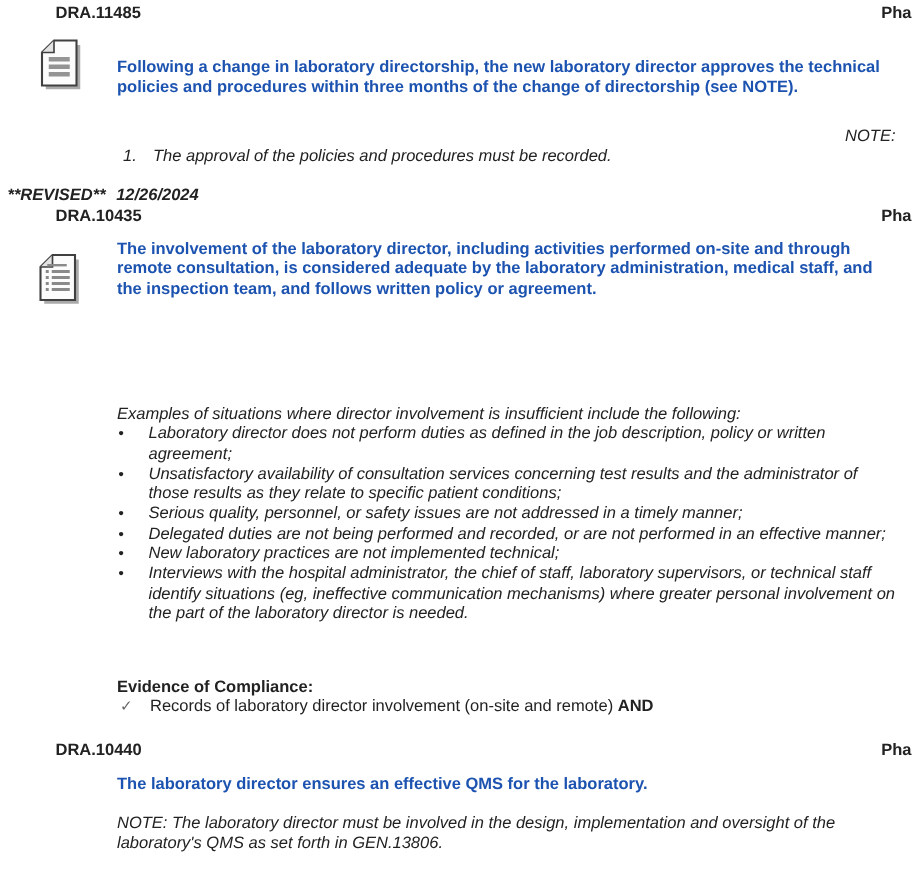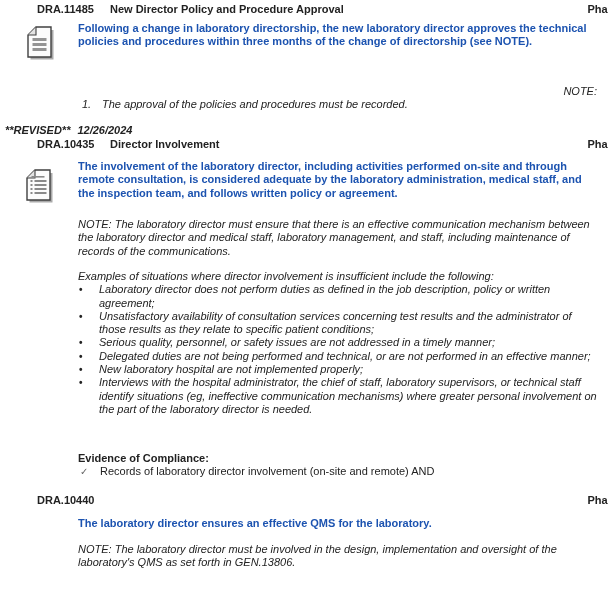--- a/index.html
+++ b/index.html
@@ -30,63 +30,61 @@
   .brow{display:flex;}
   .bmark{width:20px;padding-left:1px;flex:none;font-style:normal;font-weight:bold;font-size:10px;}
   .btext{flex:1;}
   .revised{position:absolute;left:5px;font-weight:bold;font-style:italic;}
   .revised .rdate{margin-left:7px;}
   .evidence{font-style:normal;}
   .ev-title{font-weight:bold;}
   .evrow{display:flex;}
   .evmark{width:20px;padding-left:2px;flex:none;color:#666;font-size:10px;}
   .evtext{flex:1;}
-  .evtext b{font-weight:normal;}
+  .evtext b{font-weight:bold;}
   .icon{position:absolute;width:30px;height:36px;}
   .icon svg{display:block;}
 </style>
 </head>
 <body>
 
 <div class="page">
 
   <div class="hdr" style="top:3px">
     <span class="code">DRA.11485</span>
-    <span class="title">New Director Policy and Procedure Approval</span>
     <span class="phase">Phase II</span>
   </div>
 
   <div class="icon" style="left:26px;top:26px">
     <svg width="30" height="36" viewBox="0 0 30 36" aria-hidden="true">
       <path d="M25 4 L27.5 4 L27.5 33.5 L4.5 33.5 L4.5 31 L25 31 Z" fill="#aaaaaa"></path>
       <path d="M10 1 H25 V31 H2 V9 Z" fill="#fcfcfc" stroke="#404040" stroke-width="1.4"></path>
       <path d="M10 1 L10 9 L2 9" fill="#e3e3e3" stroke="#404040" stroke-width="1.1"></path>
       <rect x="6.5" y="12" width="14" height="3" fill="#949494"></rect>
       <rect x="6.5" y="17" width="14" height="3" fill="#949494"></rect>
       <rect x="6.5" y="22" width="14" height="3" fill="#949494"></rect>
     </svg>
   </div>
 
-  <div class="req" style="top:22px">Following a change in laboratory directorship, the new laboratory director approves the technical policies and procedures within three months of the change of directorship (see NOTE).</div>
+  <div class="req" style="top:39px">Following a change in laboratory directorship, the new laboratory director approves the technical policies and procedures within three months of the change of directorship (see NOTE).</div>
 
   <div class="noteblock" style="top:85px">
     <div class="note-label">NOTE:</div>
     <div class="numrow">
       <span class="num">1.</span>
       <span class="ntext">The approval of the policies and procedures must be recorded.</span>
     </div>
   </div>
 
   <div class="revised" style="top:124px">
     <span>**REVISED**</span><span class="rdate">12/26/2024</span>
   </div>
 
   <div class="hdr" style="top:138px">
     <span class="code">DRA.10435</span>
-    <span class="title">Director Involvement</span>
     <span class="phase">Phase II</span>
   </div>
 
   <div class="icon" style="left:25px;top:169px">
     <svg width="30" height="36" viewBox="0 0 30 36" aria-hidden="true">
       <path d="M25 4 L27.5 4 L27.5 33.5 L4.5 33.5 L4.5 31 L25 31 Z" fill="#aaaaaa"></path>
       <path d="M10 1 H25 V31 H2 V9 Z" fill="#fcfcfc" stroke="#404040" stroke-width="1.4"></path>
       <path d="M10 1 L10 9 L2 9" fill="#e3e3e3" stroke="#404040" stroke-width="1.1"></path>
       <rect x="6.5" y="7" width="13" height="1.6" fill="#8a8a8a"></rect>
       <rect x="5.5" y="11" width="2" height="2" fill="#8a8a8a"></rect>
@@ -95,43 +93,42 @@
         <rect x="9.5" y="15" width="12" height="2" fill="#8a8a8a"></rect>
       <rect x="5.5" y="19" width="2" height="2" fill="#8a8a8a"></rect>
         <rect x="9.5" y="19" width="12" height="2" fill="#8a8a8a"></rect>
       <rect x="5.5" y="23" width="2" height="2" fill="#8a8a8a"></rect>
         <rect x="9.5" y="23" width="12" height="2" fill="#8a8a8a"></rect>
     </svg>
   </div>
 
   <div class="req" style="top:160px">The involvement of the laboratory director, including activities performed on-site and through remote consultation, is considered adequate by the laboratory administration, medical staff, and the inspection team, and follows written policy or agreement.</div>
 
-  <div class="note" style="top:218px">NOTE: The laboratory director must ensure that there is an effective communication mechanism between the laboratory director and medical staff, laboratory management, and staff, including maintenance of records of the communications.</div>
 
   <div class="examples" style="top:270px">
     <div class="ex-intro">Examples of situations where director involvement is insufficient include the following:</div>
     <div class="brow">
       <span class="bmark">•</span>
       <span class="btext">Laboratory director does not perform duties as defined in the job description, policy or written agreement;</span>
     </div>
     <div class="brow">
       <span class="bmark">•</span>
       <span class="btext">Unsatisfactory availability of consultation services concerning test results and the administrator of those results as they relate to specific patient conditions;</span>
     </div>
     <div class="brow">
       <span class="bmark">•</span>
       <span class="btext">Serious quality, personnel, or safety issues are not addressed in a timely manner;</span>
     </div>
     <div class="brow">
       <span class="bmark">•</span>
-      <span class="btext">Delegated duties are not being performed and technical, or are not performed in an effective manner;</span>
+      <span class="btext">Delegated duties are not being performed and recorded, or are not performed in an effective manner;</span>
     </div>
     <div class="brow">
       <span class="bmark">•</span>
-      <span class="btext">New laboratory hospital are not implemented properly;</span>
+      <span class="btext">New laboratory practices are not implemented technical;</span>
     </div>
     <div class="brow">
       <span class="bmark">•</span>
       <span class="btext">Interviews with the hospital administrator, the chief of staff, laboratory supervisors, or technical staff identify situations (eg, ineffective communication mechanisms) where greater personal involvement on the part of the laboratory director is needed.</span>
     </div>
   </div>
 
   <div class="evidence" style="top:452px">
     <div class="ev-title">Evidence of Compliance:</div>
     <div class="evrow">

